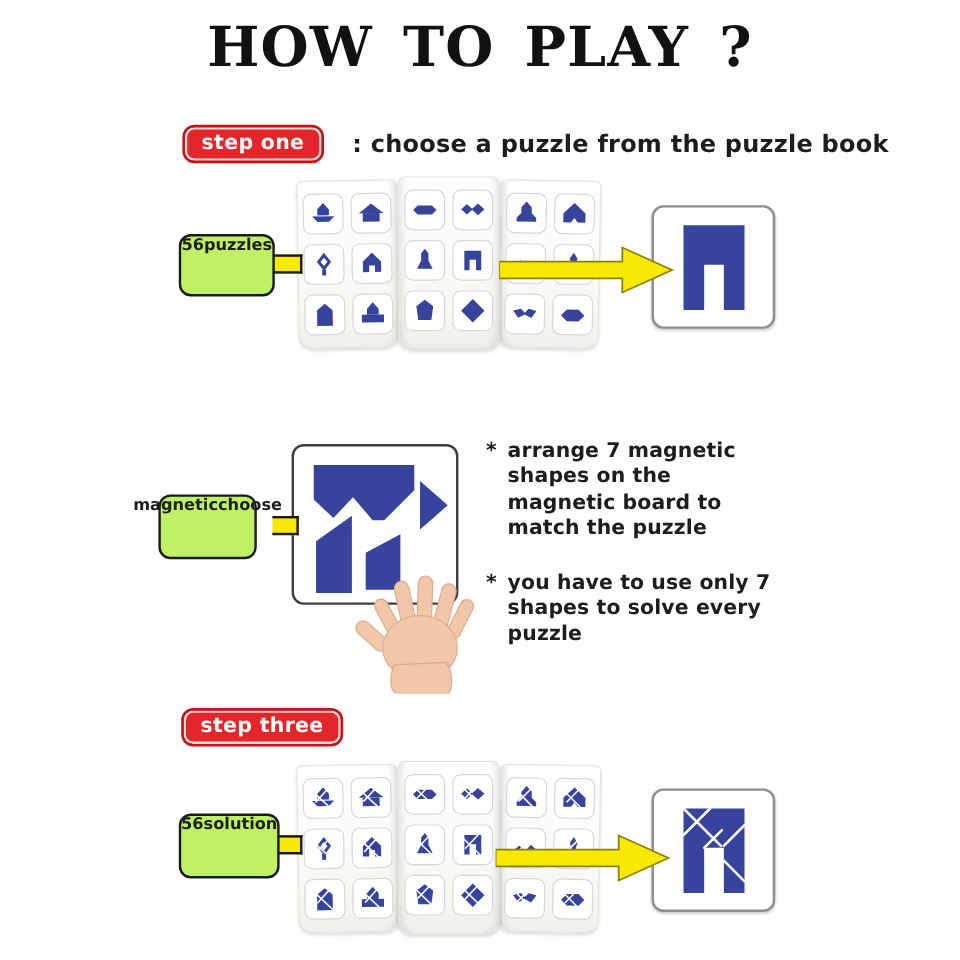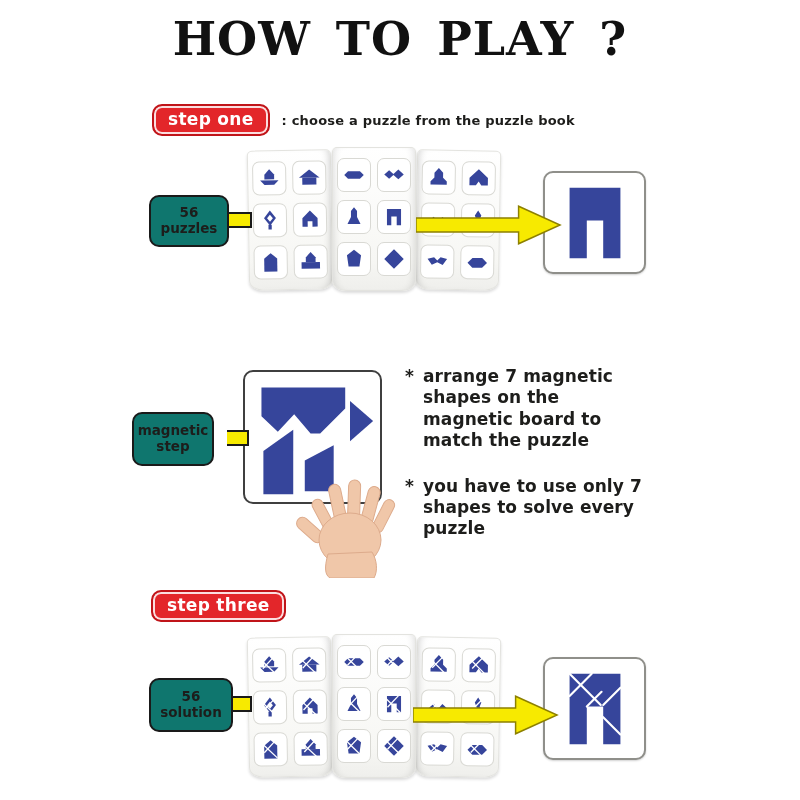--- a/index.html
+++ b/index.html
@@ -3,28 +3,28 @@
 <meta charset="utf-8">
 <style>
   html,body{margin:0;padding:0;background:#fff;}
   #canvas{position:relative;width:800px;height:800px;background:#ffffff;overflow:hidden;
           font-family:"DejaVu Sans","Liberation Sans",sans-serif;color:#1d1d1b;padding-left:32px;}
   
   .title{position:absolute;left:0;top:12px;width:800px;text-align:center;
          font-family:"DejaVu Serif","Liberation Serif",serif;font-weight:bold;
          font-size:46px;letter-spacing:1px;word-spacing:8px;color:#111;}
   
-  .step-row{position:absolute;display:flex;align-items:center;gap:12px;}
+  .step-row{position:absolute;display:flex;align-items:center;gap:24px;}
   .badge{background:#e3262a;color:#fff;font-weight:bold;font-size:17px;
          padding:3px 14px 5px;border-radius:10px;border:2px solid #c01419;
          box-shadow:inset 0 0 0 2px rgba(255,255,255,.85);letter-spacing:.3px;}
-  .caption{font-weight:bold;font-size:13px;letter-spacing:.2px;white-space:nowrap;}
-  
-  .callout{position:absolute;background:#0f766e;border:2px solid #1a1a1a;border-radius:10px;
-           display:flex;flex-direction:column;align-items:center;justify-content:center;
+  .caption{font-weight:bold;font-size:20px;letter-spacing:.2px;white-space:nowrap;}
+  
+  .callout{position:absolute;background:#bef264;border:2px solid #1a1a1a;border-radius:10px;
+           display:flex;flex-direction:row;align-items:flex-start;justify-content:center;
            font-weight:bold;font-size:13.5px;line-height:1.15;text-align:center;z-index:4;}
   .tab{position:absolute;background:#f7ea00;border:2px solid #1a1a1a;border-left:none;z-index:3;}
   
   .book{position:absolute;display:flex;align-items:flex-start;}
   .page{width:84px;height:140px;background:linear-gradient(180deg,#ffffff 0%,#f7f7f4 78%,#efefec 100%);
         border:1px solid #e3e3df;border-radius:5px 5px 14px 14px/5px 5px 10px 10px;
         box-shadow:0 2px 3px rgba(0,0,0,.14), inset 0 -4px 6px -4px rgba(0,0,0,.10);
         display:grid;grid-template-columns:repeat(2,34px);grid-auto-rows:34px;
         gap:8px 6px;justify-content:center;align-content:start;padding-top:10px;box-sizing:border-box;}
   .page.p1{transform:rotate(-1deg);box-shadow:0 2px 3px rgba(0,0,0,.14), inset -7px 0 8px -7px rgba(0,0,0,.22);}
@@ -177,21 +177,21 @@
 
   <div class="bigtile" style="left:543px;top:171px;">
     <svg width="82" height="86" viewBox="0 0 100 100">
       <polygon points="19,7 81,7 81,93 60,93 60,47 40,47 40,93 19,93" fill="#36459b"></polygon>
     </svg>
   </div>
 
 
   <div class="callout" style="left:132px;top:412px;width:78px;height:50px;">
     <span>magnetic</span>
-    <span>step</span>
+    <span>choose</span>
   </div>
   <div class="tab" style="left:227px;top:430px;width:20px;height:12px;"></div>
 
   <div class="board" style="left:243px;top:370px;">
     <svg width="134" height="129" viewBox="0 0 139 134">
       <polygon points="17,16 104,16 104,38 78,64 68,64 51,44 34,62 17,46" fill="#36459b"></polygon>
       <polygon points="109,30 133,51 109,72" fill="#36459b"></polygon>
       <polygon points="19,82 50,60 50,127 19,127" fill="#36459b"></polygon>
       <polygon points="62,92 92,76 92,124 62,124" fill="#36459b"></polygon>
     </svg>

